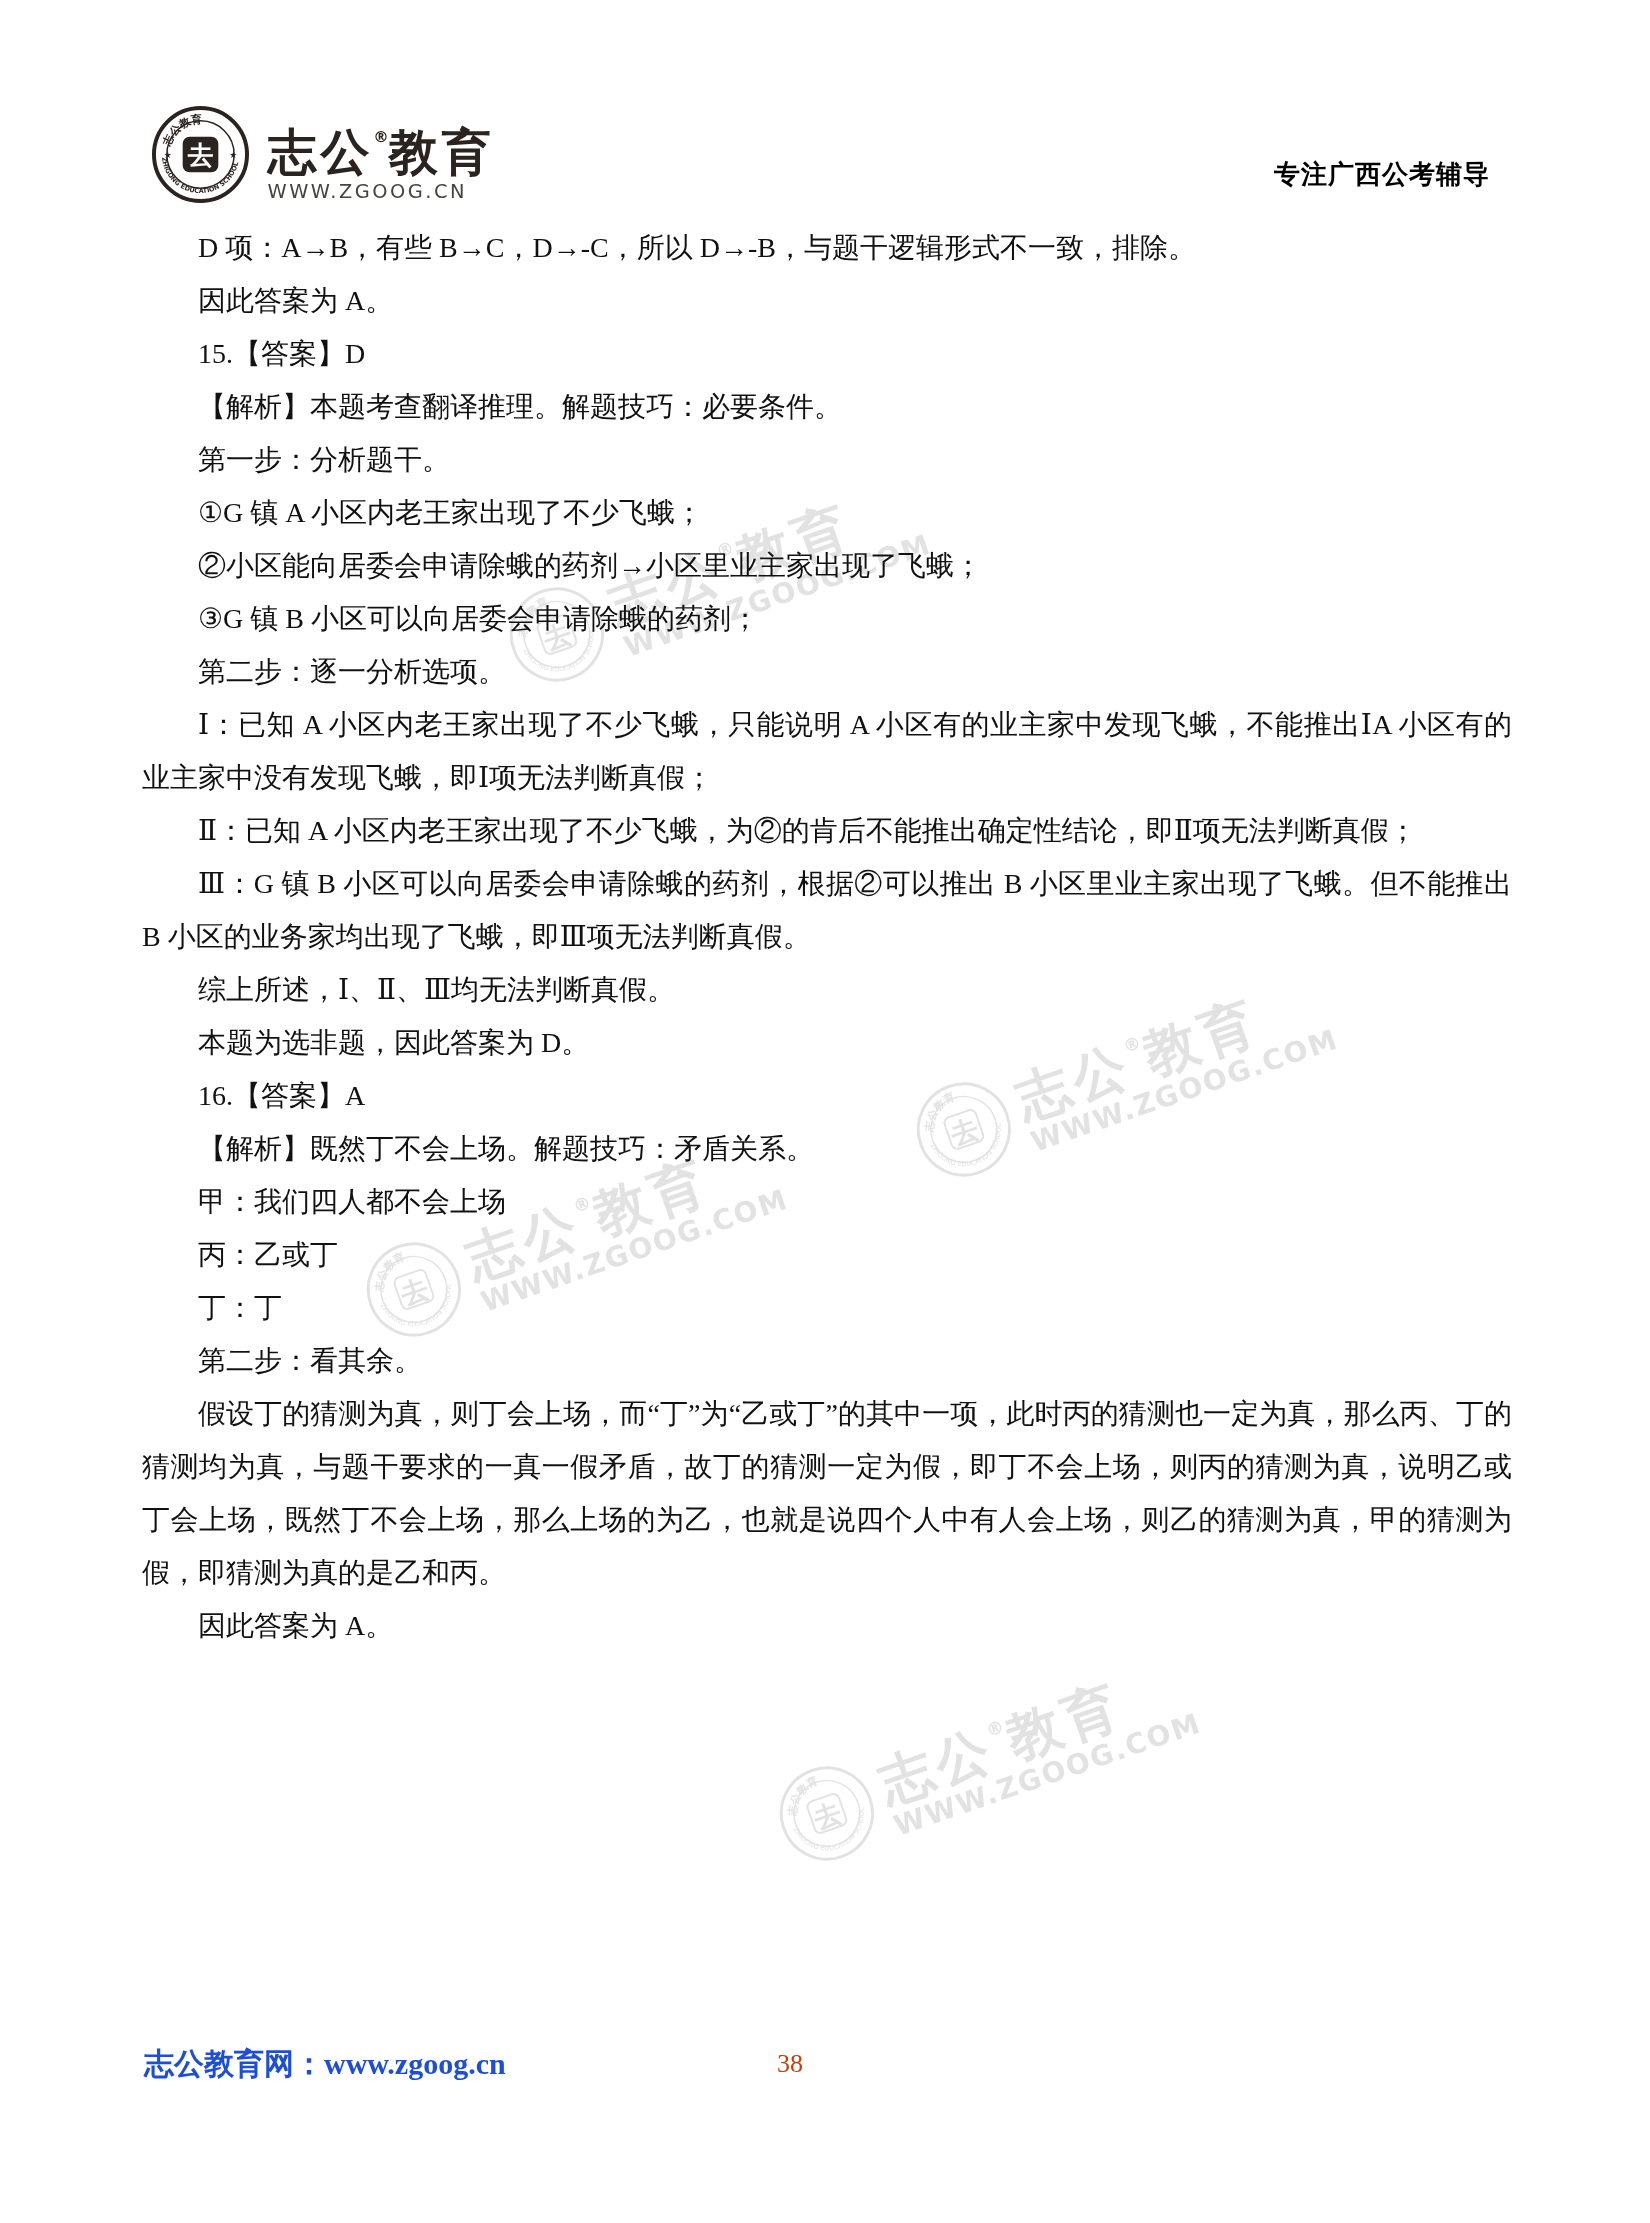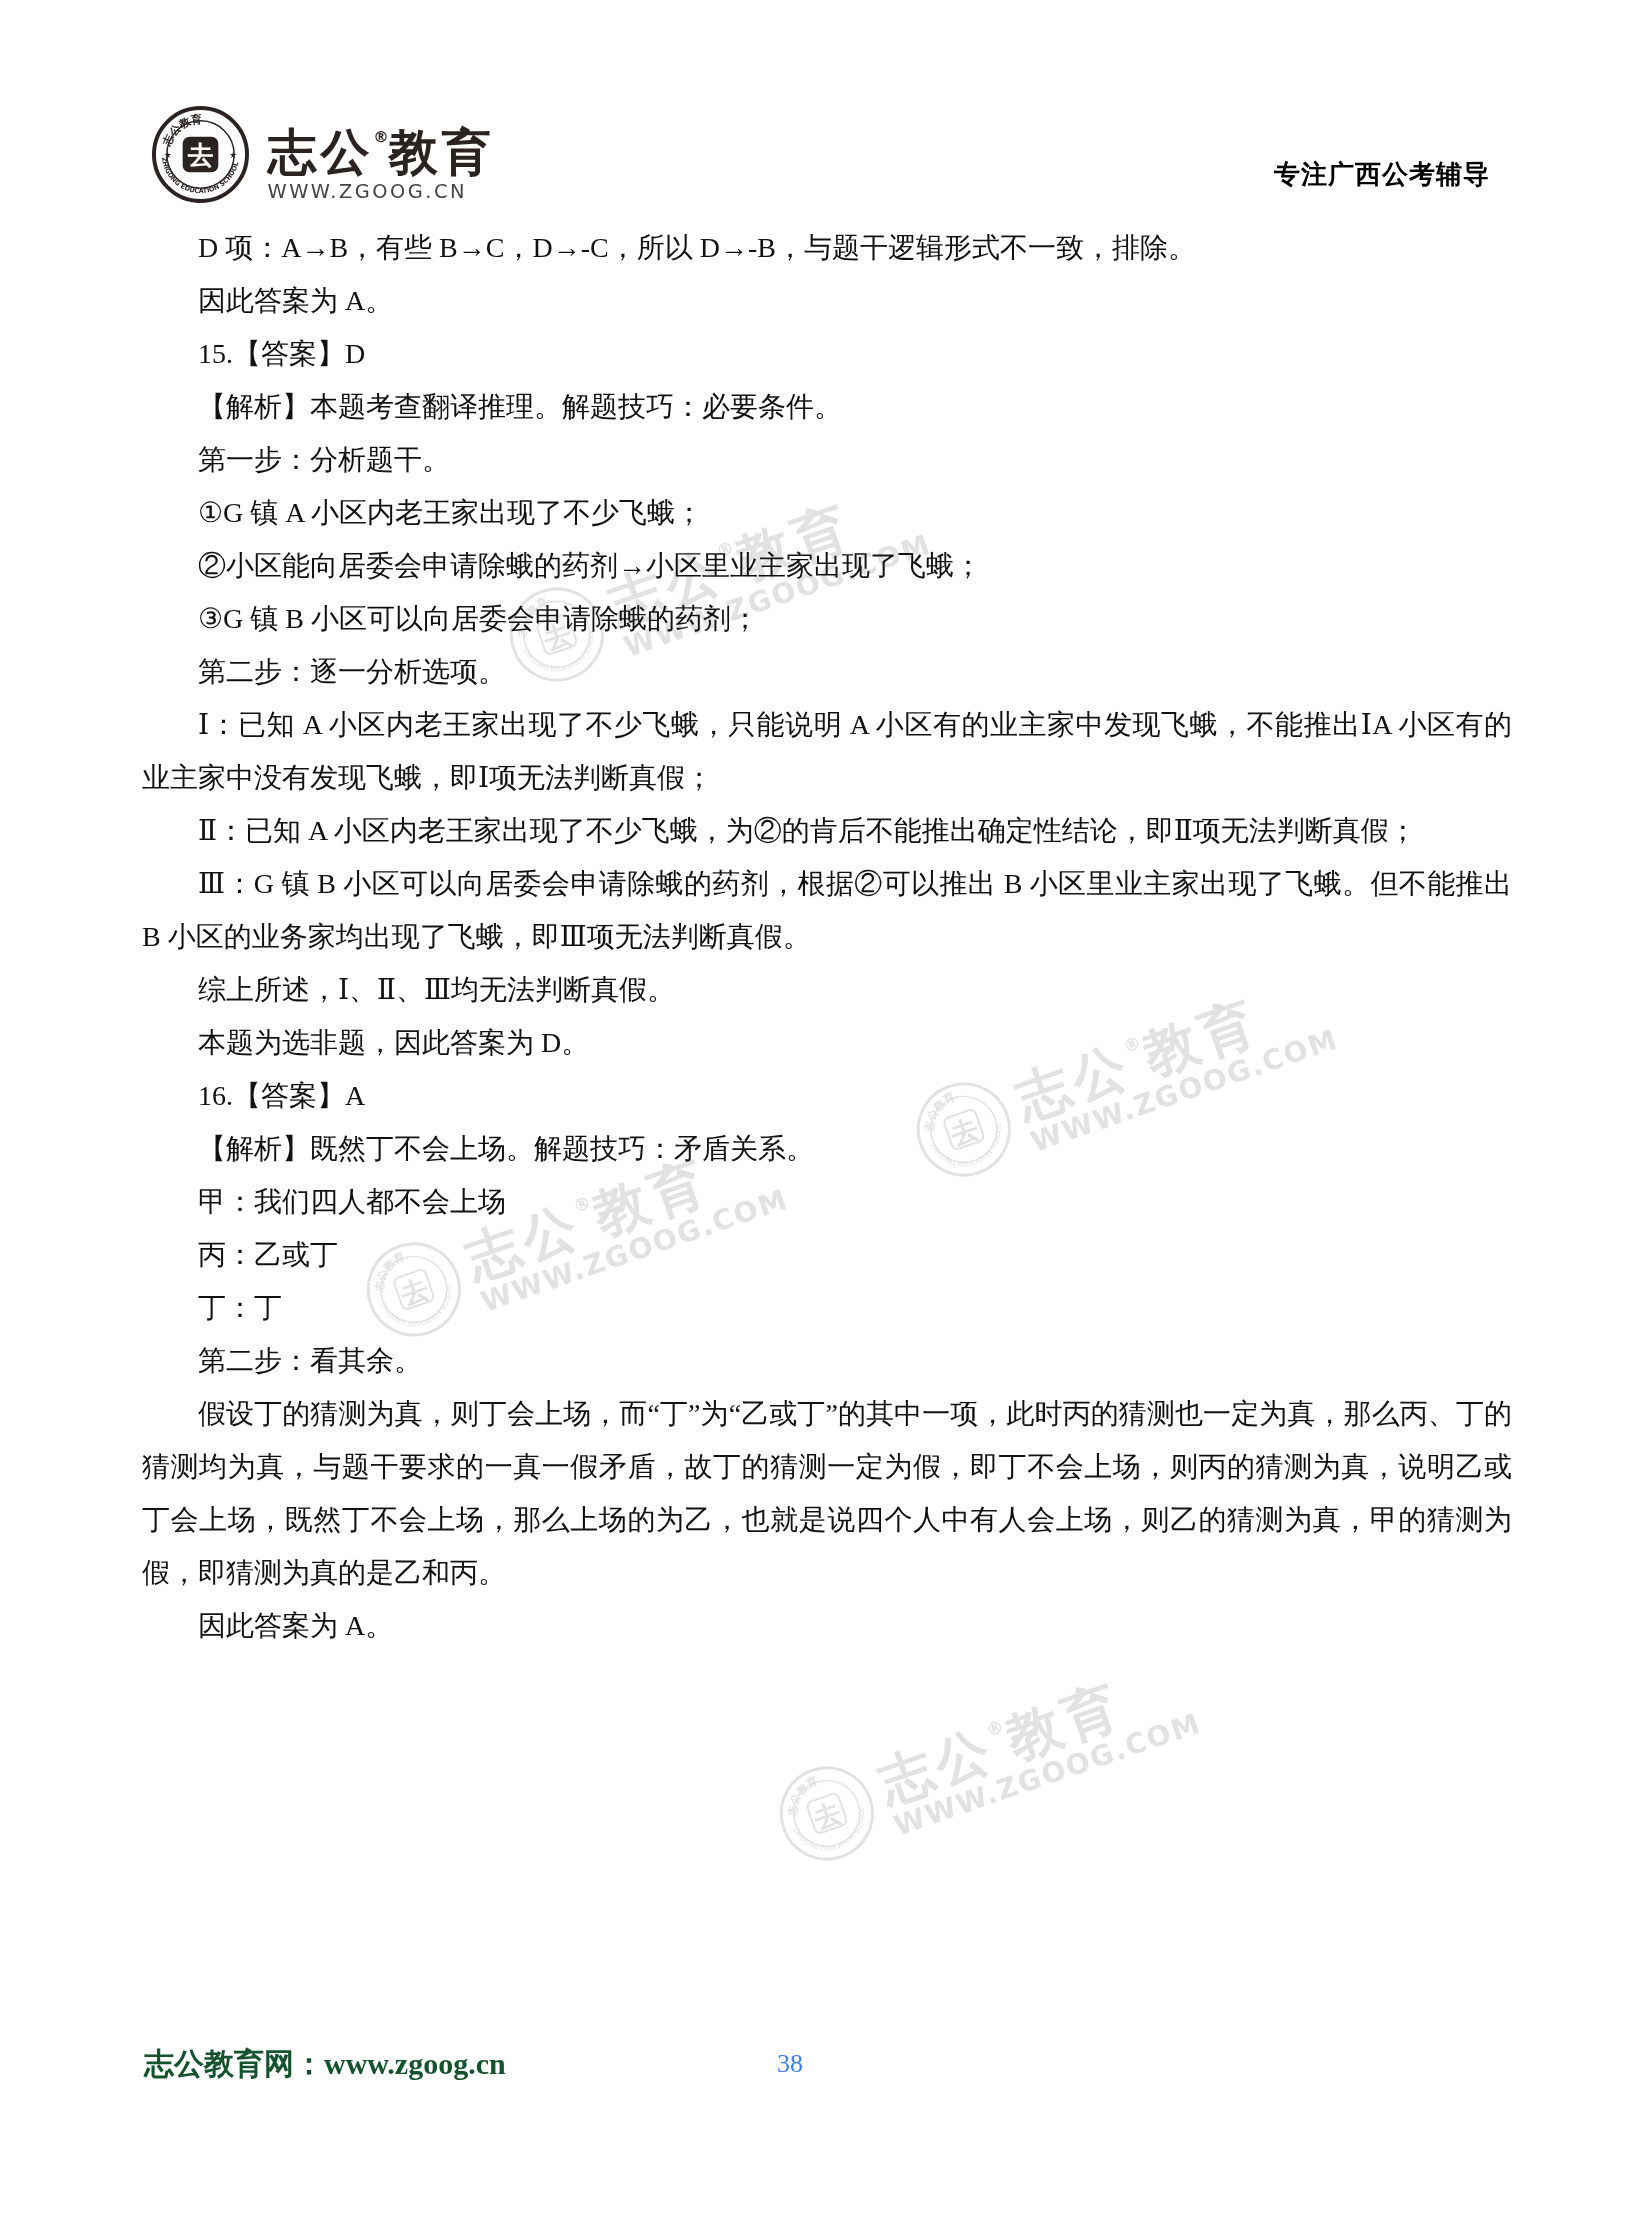--- a/index.html
+++ b/index.html
@@ -65,25 +65,25 @@
     letter-spacing:1.9px;white-space:nowrap;color:#e2e2e2;
   }
   .wm1{left:500px;top:522px;}
   .wm2{left:907px;top:1017px;}
   .wm3{left:357px;top:1177px;}
   .wm4{left:770px;top:1701px;}
 
   
   .footer-site{
     position:absolute;left:144px;top:2044px;
-    font-size:30px;font-weight:bold;color:#14532d;white-space:nowrap;
+    font-size:30px;font-weight:bold;color:#1d4ed8;white-space:nowrap;
   }
   .footer-page{
     position:absolute;left:0;top:2049px;width:1580px;text-align:center;
-    font-size:26px;color:#3b82f6;
+    font-size:26px;color:#c2410c;
   }
 </style>
 </head>
 <body>
 
 <div class="page">
 
   <div class="wm wm1">
     <svg class="wm-seal" viewBox="0 0 100 100">
       <circle cx="50" cy="50" r="47" fill="none" stroke="#e2e2e2" stroke-width="3"></circle>

